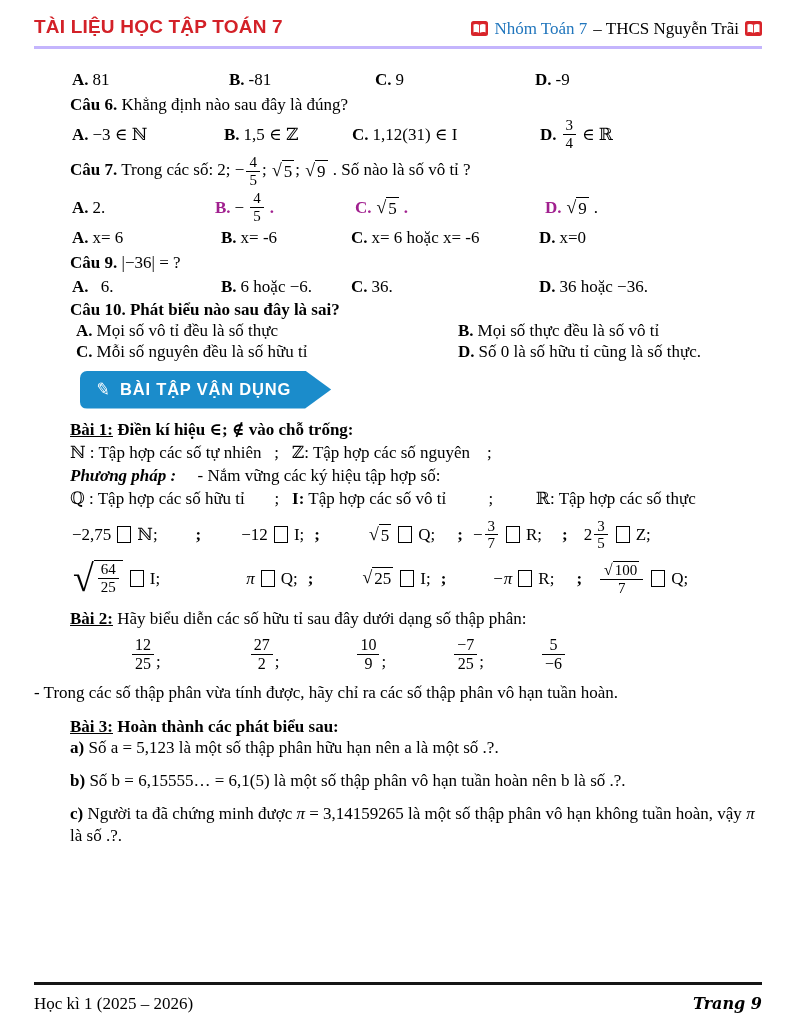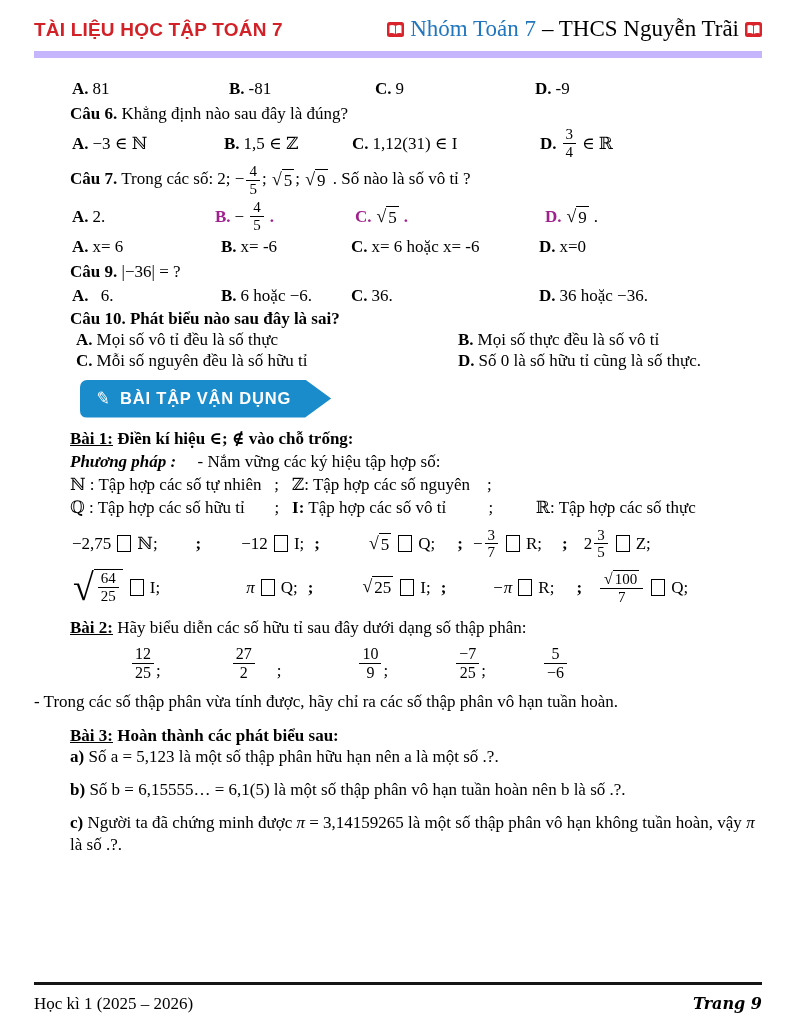--- a/index.html
+++ b/index.html
@@ -1,25 +1,25 @@
 <!DOCTYPE html>
 <html><head>
 <meta charset="utf-8">
 <style>
   html,body{margin:0;padding:0;background:#e8e8e8;}
   .page{position:relative;width:792px;height:1024px;margin:0 auto;background:#ffffff;
         font-family:"Liberation Serif","DejaVu Serif",serif;font-size:17px;color:#000;
         overflow:hidden;line-height:1.25;}
   .content{padding:0 34px;}
   
-  .hdr{display:flex;justify-content:space-between;align-items:center;
-       margin:0 30px 0 34px;padding:15px 0 7px 0;border-bottom:7px solid #c4b5fd;}
+  .hdr{display:flex;justify-content:space-between;align-items:flex-end;
+       margin:0 30px 0 34px;padding:15px 0 7px 0;border-bottom:3px solid #c4b5fd;}
   .hdr-title{font-family:"Liberation Sans","DejaVu Sans",sans-serif;font-weight:bold;
              font-size:19px;color:#d32128;letter-spacing:0.2px;}
-  .hdr-right{display:inline-flex;align-items:center;gap:6px;font-size:23px;}
+  .hdr-right{display:inline-flex;align-items:center;gap:6px;font-size:17px;}
   .grp{color:#2176bd;}
   .book{display:inline-block;}
   
   .lbl{font-weight:bold;}
   .plbl{font-weight:bold;color:#a1208f;}
   .pdot{font-weight:bold;color:#a1208f;}
   .b{font-weight:bold;}
   .bi{font-weight:bold;font-style:italic;}
   .it{font-style:italic;}
   .hlabel{font-weight:bold;text-decoration:underline;}
@@ -259,25 +259,25 @@
     <div class="banner">
       <span class="pen">✎</span>
       <span>BÀI TẬP VẬN DỤNG</span>
     </div>
 
     
     <p class="q mt10" style="padding-left:36px;">
       <span class="hlabel">Bài 1:</span>
       <span class="b">Điền kí hiệu ∈; ∉ vào chỗ trống:</span>
     </p>
+    <p class="q mt2 pre"><span class="pre">ℕ : Tập hợp các số tự nhiên   ;   ℤ: Tập hợp các số nguyên    ;</span></p>
     <p class="q mt2">
       <span class="bi">Phương pháp :</span>&nbsp;&nbsp;&nbsp;&nbsp;
       <span>- Nắm vững các ký hiệu tập hợp số:</span>
     </p>
-    <p class="q mt2 pre"><span class="pre">ℕ : Tập hợp các số tự nhiên   ;   ℤ: Tập hợp các số nguyên    ;</span></p>
     <p class="q mt2 pre"><span class="pre">ℚ : Tập hợp các số hữu tỉ       ;   </span><span class="b">I:</span><span class="pre"> Tập hợp các số vô tỉ          ;          ℝ: Tập hợp các số thực</span></p>
 
     <div class="fillrow mt8">
       <span class="fg">
           <span>−2,75</span>
           <span class="box"></span>
           <span>ℕ;</span>
         </span>
       <span class="b" style="margin-left:38px;">;</span>
       <span class="fg" style="margin-left:40px;">
@@ -365,21 +365,21 @@
       <span>Hãy biểu diễn các số hữu tỉ sau đây dưới dạng số thập phân:</span>
     </p>
     <div class="fracsrow">
       <span class="fitem" style="margin-left:96px;">
           <span class="frac" style="font-size:16px;">
             <span class="fn">12</span>
             <span class="fd">25</span>
           </span>
           <span>;</span>
         </span>
-      <span class="fitem" style="margin-left:70px;gap:20px;">
+      <span class="fitem" style="margin-left:88px;">
           <span class="frac" style="font-size:16px;">
             <span class="fn">27</span>
             <span class="fd">2</span>
           </span>
           <span>;</span>
         </span>
       <span class="fitem" style="margin-left:76px;">
           <span class="frac" style="font-size:16px;">
             <span class="fn">10</span>
             <span class="fd">9</span>

